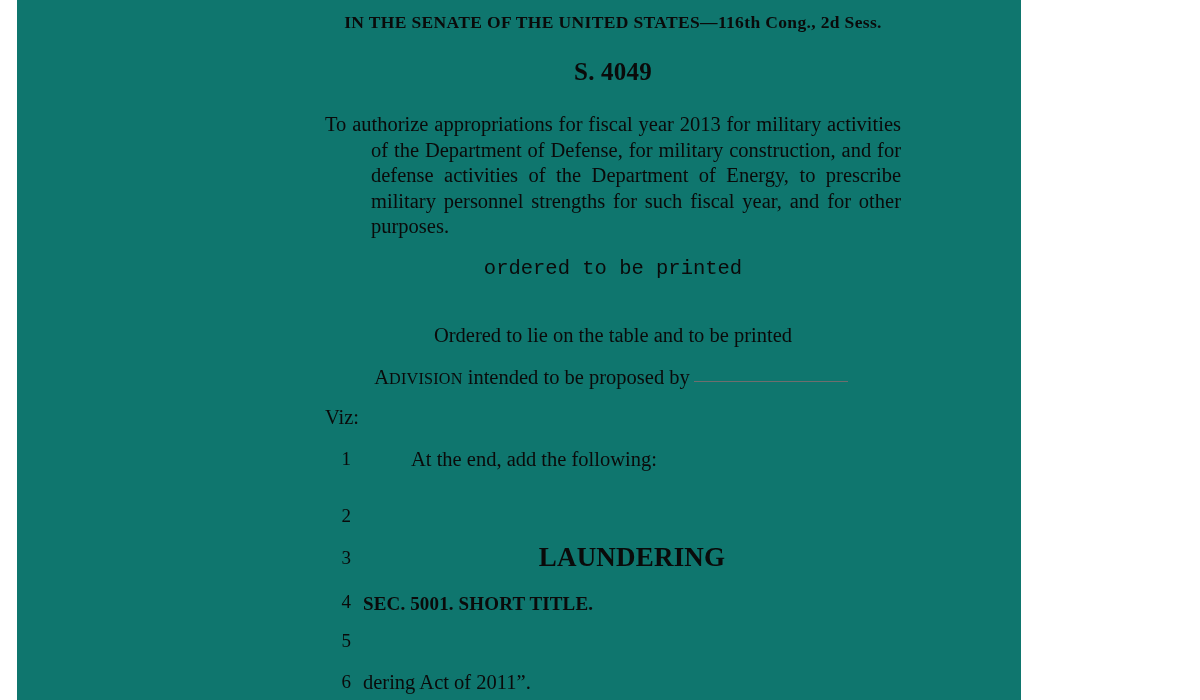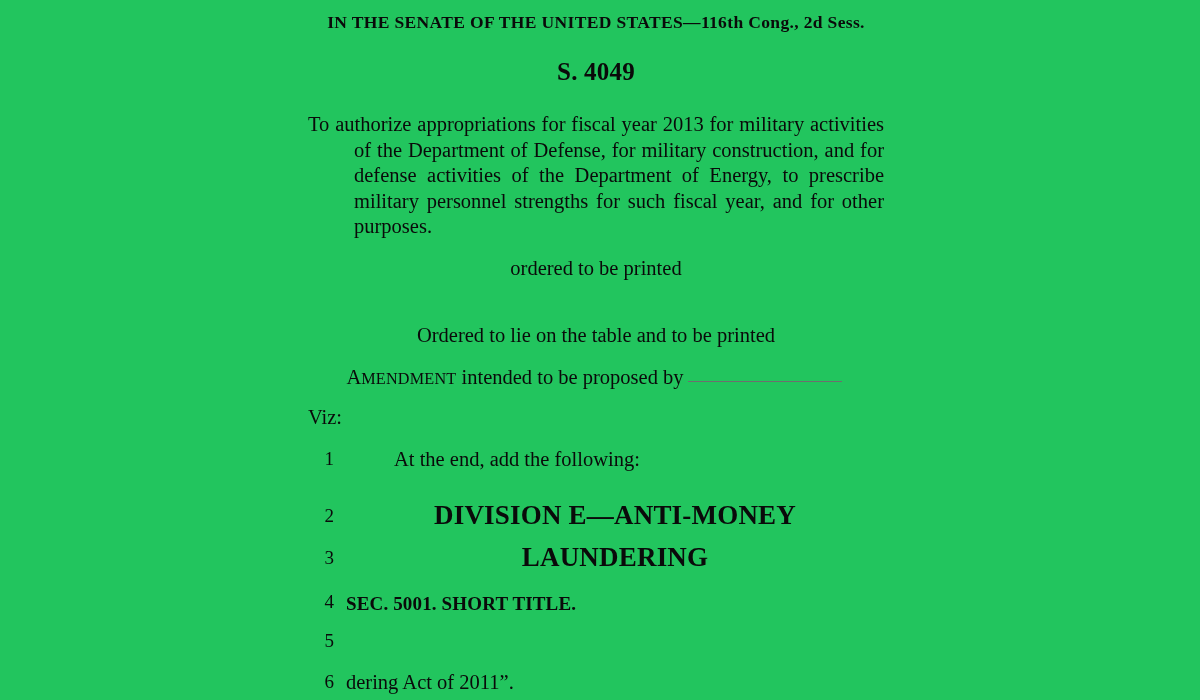--- a/index.html
+++ b/index.html
@@ -13,24 +13,24 @@
     position: relative;
     overflow: hidden;
     font-family: "Liberation Serif", "DejaVu Serif", serif;
     color: #0a0a0a;
     -webkit-font-smoothing: antialiased;
   }
 
   
   .sheet {
     position: absolute;
-    left: 0; top: 0;
-    width: 1200px;
+    left: 17px; top: 0;
+    width: 1004px;
     height: 700px;
-    background: #22c55e;
+    background: #0f766e;
   }
 
   
   .col {
     position: absolute;
     left: 308px;
     top: 0;
     width: 576px;
   }
 
@@ -74,21 +74,21 @@
   
   .referred {
     position: absolute;
     left: 0; top: 256px;
     width: 576px;
     font-size: 20.5px;
     line-height: 25.5px;
     text-align: center;
   }
   .referred .l1 { display: block; white-space: nowrap; }
-  .referred .l2 { display: block; }
+  .referred .l2 { display: block; font-family: Liberation Mono, monospace; }
 
   .rule {
     display: inline-block;
     vertical-align: 2px;
     border-bottom: 1.6px solid #6e6e6e;
     height: 13px;
     margin: 0 4px;
   }
   .rule-long  { width: 218px; }
   .rule-short { width: 154px; }
@@ -186,34 +186,33 @@
 
     <div class="purpose">To authorize appropriations for fiscal year 2013 for military activities of the Department of Defense, for military construction, and for defense activities of the Department of Energy, to prescribe military personnel strengths for such fiscal year, and for other purposes.</div>
 
     <div class="referred">
       <span class="l2">ordered to be printed</span>
     </div>
 
     <div class="ordered">Ordered to lie on the table and to be printed</div>
 
     <div class="amendment">
-      <span class="smallcaps-first">A</span><span class="smallcaps-rest">MENDMENT</span>
+      <span class="smallcaps-first">A</span><span class="smallcaps-rest">DIVISION</span>
       <span>intended to be proposed by</span><span class="rule rule-short"></span>
     </div>
 
     <div class="viz">Viz:</div>
 
     <div class="numline" style="top:448px;">
       <div class="lineno">1</div>
       <div class="linebody indent">At the end, add the following:</div>
     </div>
 
     <div class="numline" style="top:500px; height:44px;">
       <div class="lineno" style="top:5px;">2</div>
-      <div class="division">DIVISION E—ANTI-MONEY</div>
     </div>
 
     <div class="numline" style="top:542px; height:44px;">
       <div class="lineno" style="top:5px;">3</div>
       <div class="division">LAUNDERING</div>
     </div>
 
     <div class="numline" style="top:590px;">
       <div class="lineno" style="top:1px;">4</div>
       <div class="sechead" style="top:3px;">SEC. 5001. SHORT TITLE.</div>

